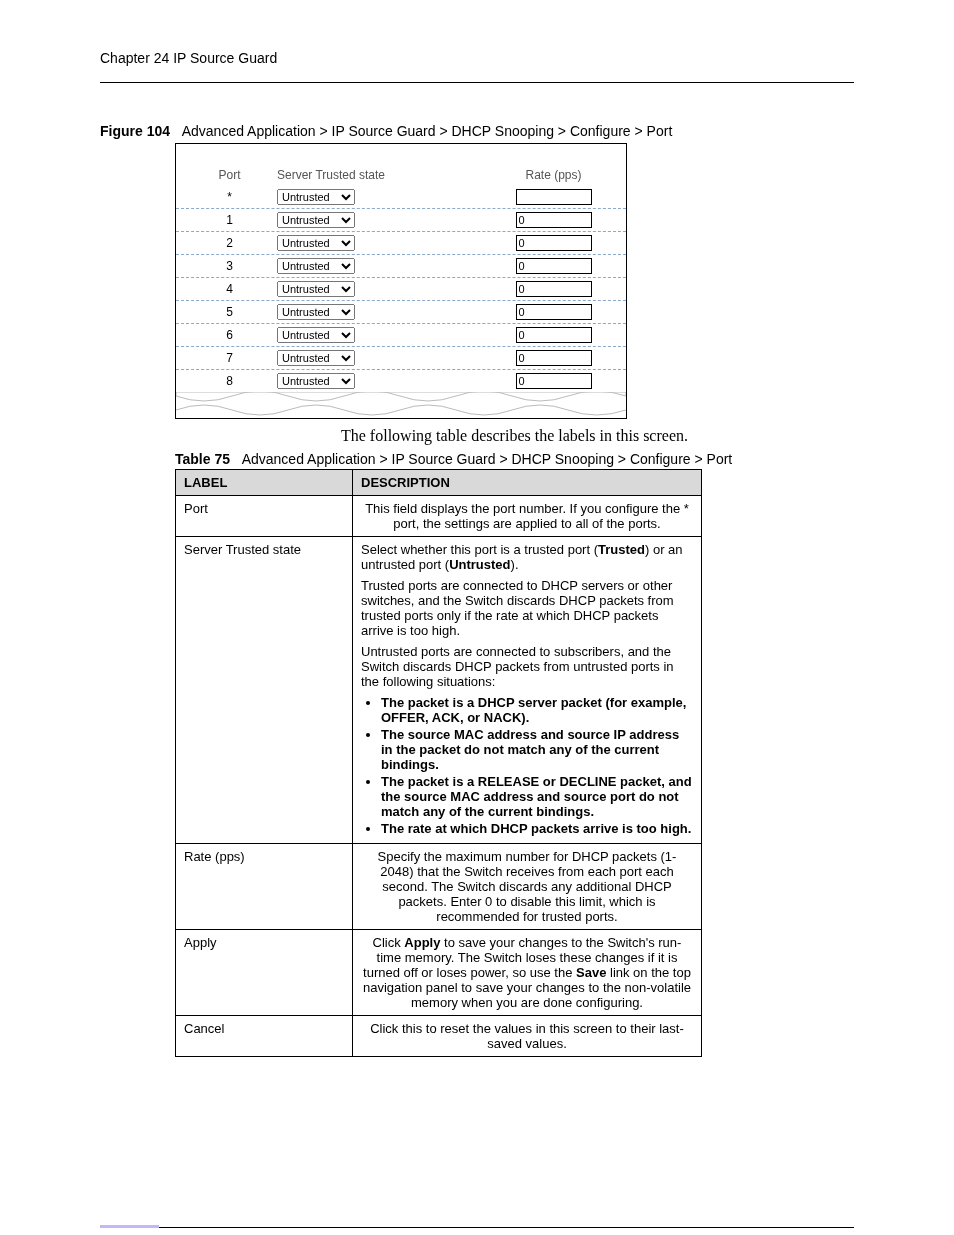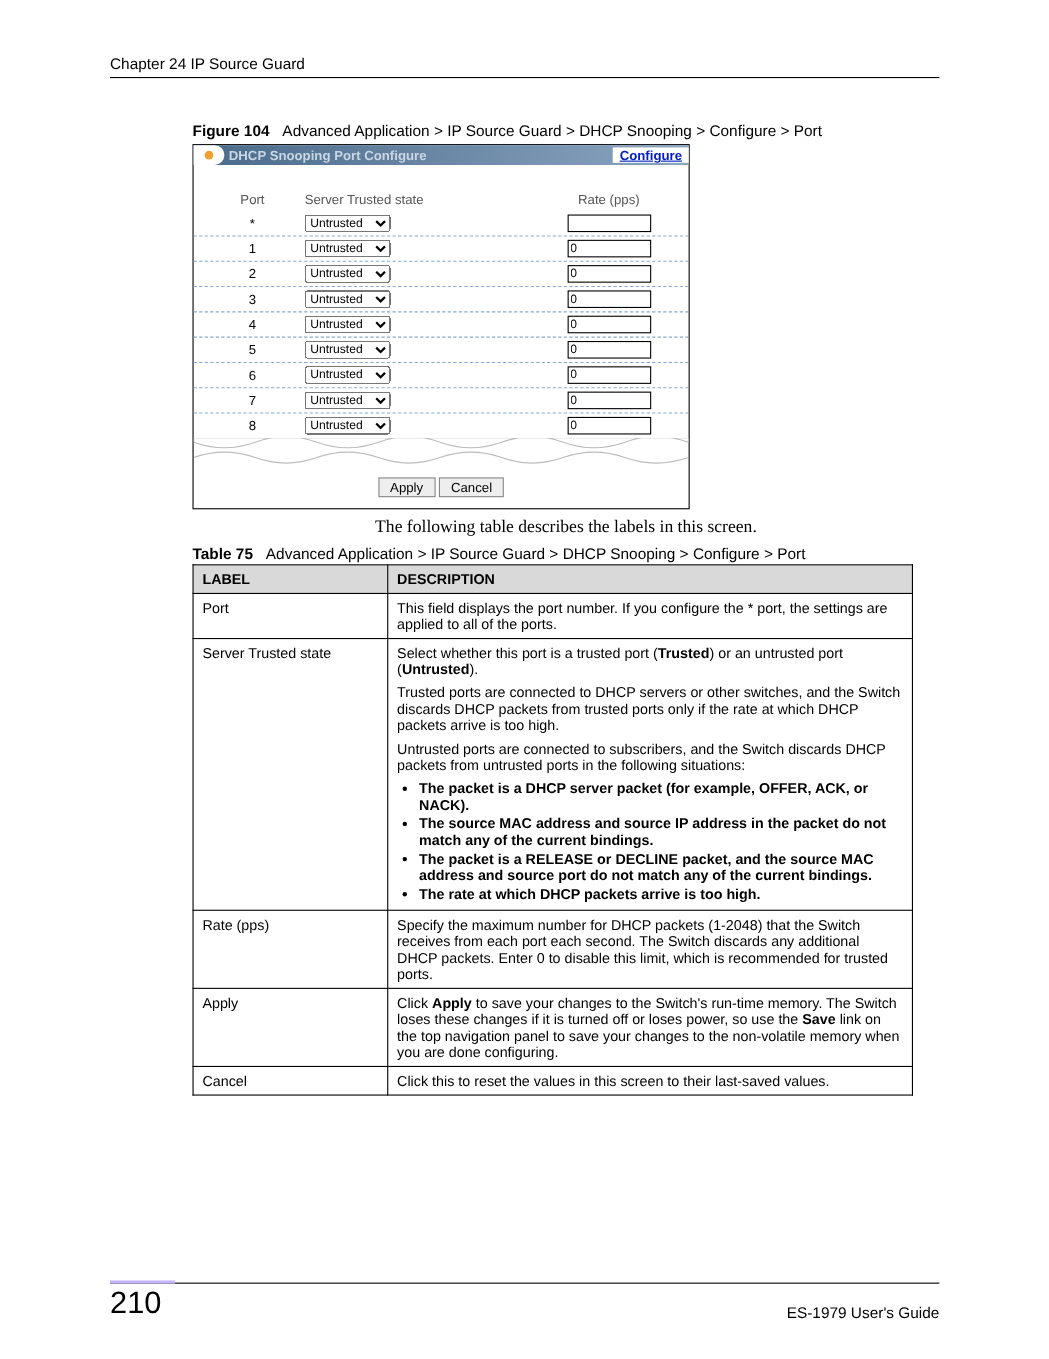--- a/index.html
+++ b/index.html
@@ -10,28 +10,27 @@
     color: #000;
     width: 954px;
   }
   .page {
     padding: 50px 100px 50px 100px;
     box-sizing: border-box;
     width: 954px;
   }
   .header-line {
     border-bottom: 1px solid #000;
-    padding-bottom: 4px;
+    padding-bottom: 16px;
     margin-bottom: 40px;
     font-size: 14px;
   }
   .figure-caption {
     font-size: 14px;
     margin-bottom: 4px;
-    margin-left: 75px;
   }
   .figure-caption b {
     font-weight: bold;
   }
   .screenshot {
     margin-left: 75px;
     width: 450px;
     border: 1px solid #000;
     background: #fff;
     font-size: 12px;
@@ -123,21 +122,21 @@
   }
   .table-caption {
     font-size: 14px;
     margin-left: 75px;
     margin-bottom: 2px;
   }
   .table-caption b { font-weight: bold;}
   table.desc {
     border-collapse: collapse;
     margin-left: 75px;
-    width: 655px;
+    width: 527px;
     font-size: 13px;
   }
   table.desc th, table.desc td {
     border: 1px solid #000;
     padding: 5px 8px;
     vertical-align: top;
     text-align: left;
   }
   table.desc th {
     background: #d9d9d9;
@@ -148,21 +147,21 @@
   }
   table.desc ul {
     margin: 2px 0;
     padding-left: 20px;
   }
   table.desc li {
     margin-bottom: 2px;
     font-weight: bold;
   }
   table.desc p { margin: 0 0 6px 0; }
-  table.desc p:last-child { margin-bottom: 0;}
+  table.desc p:last-child { margin-bottom: 0; text-align: center;}
   .footer {
     margin-top: 170px;
     display: flex;
     align-items: flex-end;
     border-top: 1px solid #000;
     padding-top: 4px;
   }
   .footer .pnum {
     font-size: 28px;
     font-weight: normal;
@@ -183,27 +182,20 @@
 
 <div class="page">
 
   <div class="header-line">Chapter 24 IP Source Guard</div>
 
   <div class="figure-caption">
     <b>Figure 104</b>&nbsp;&nbsp;&nbsp;<span>Advanced Application &gt; IP Source Guard &gt; DHCP Snooping &gt; Configure &gt; Port</span>
   </div>
 
   <div class="screenshot">
-    <div class="ss-header">
-      <div class="tab-indicator">
-          <div class="dot"></div>
-        </div>
-      <span class="title">DHCP Snooping Port Configure</span>
-      <a class="config-link">Configure</a>
-    </div>
     <div class="ss-cols">
       <div class="col-port">Port</div>
       <div class="col-sts">Server Trusted state</div>
       <div class="col-rate">Rate (pps)</div>
     </div>
     <div id="ss-rows">
         <div class="ss-row">
           <div class="c1">*</div>
           <div class="c2"><select><option>Untrusted</option></select></div>
           <div class="c3"><input type="text" style=""></div>
@@ -247,24 +239,20 @@
           <div class="c1">8</div>
           <div class="c2"><select><option>Untrusted</option></select></div>
           <div class="c3"><input type="text" value="0" style=""></div>
         </div>
       </div>
     <div class="torn">
       <svg width="450" height="26" viewBox="0 0 450 26">
         <path d="M0 4 Q 28 14 56 4 T 112 4 T 168 4 T 224 4 T 280 4 T 336 4 T 392 4 T 450 4 L450 0 L0 0 Z" fill="#fff" stroke="#bbb"></path>
         <path d="M0 18 Q 28 8 56 18 T 112 18 T 168 18 T 224 18 T 280 18 T 336 18 T 392 18 T 450 18" fill="none" stroke="#bbb"></path>
       </svg>
-    </div>
-    <div class="ss-buttons">
-      <button>Apply</button>
-      <button>Cancel</button>
     </div>
   </div>
 
   <div class="body-text">The following table describes the labels in this screen.</div>
 
   <div class="table-caption">
     <b>Table 75</b>&nbsp;&nbsp;&nbsp;<span>Advanced Application &gt; IP Source Guard &gt; DHCP Snooping &gt; Configure &gt; Port</span>
   </div>
 
   <table class="desc">

